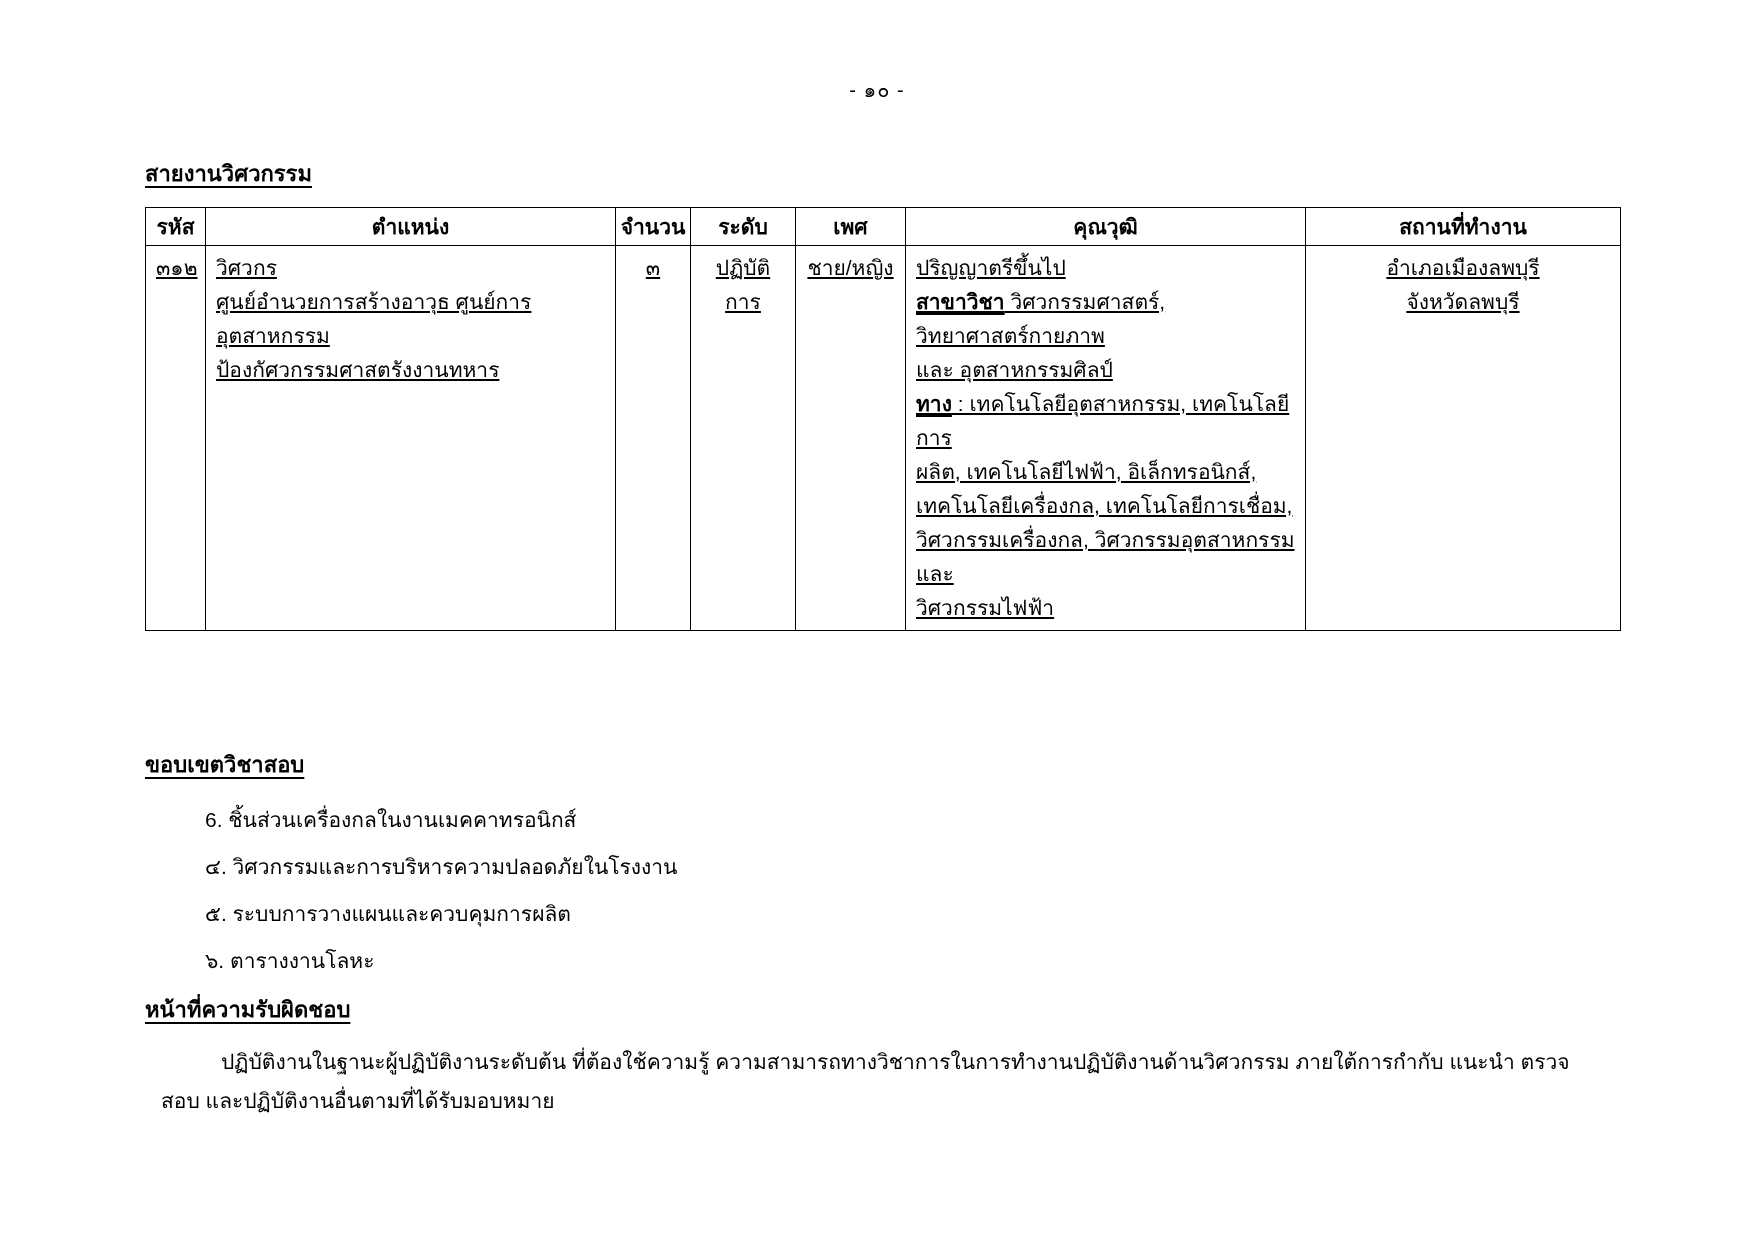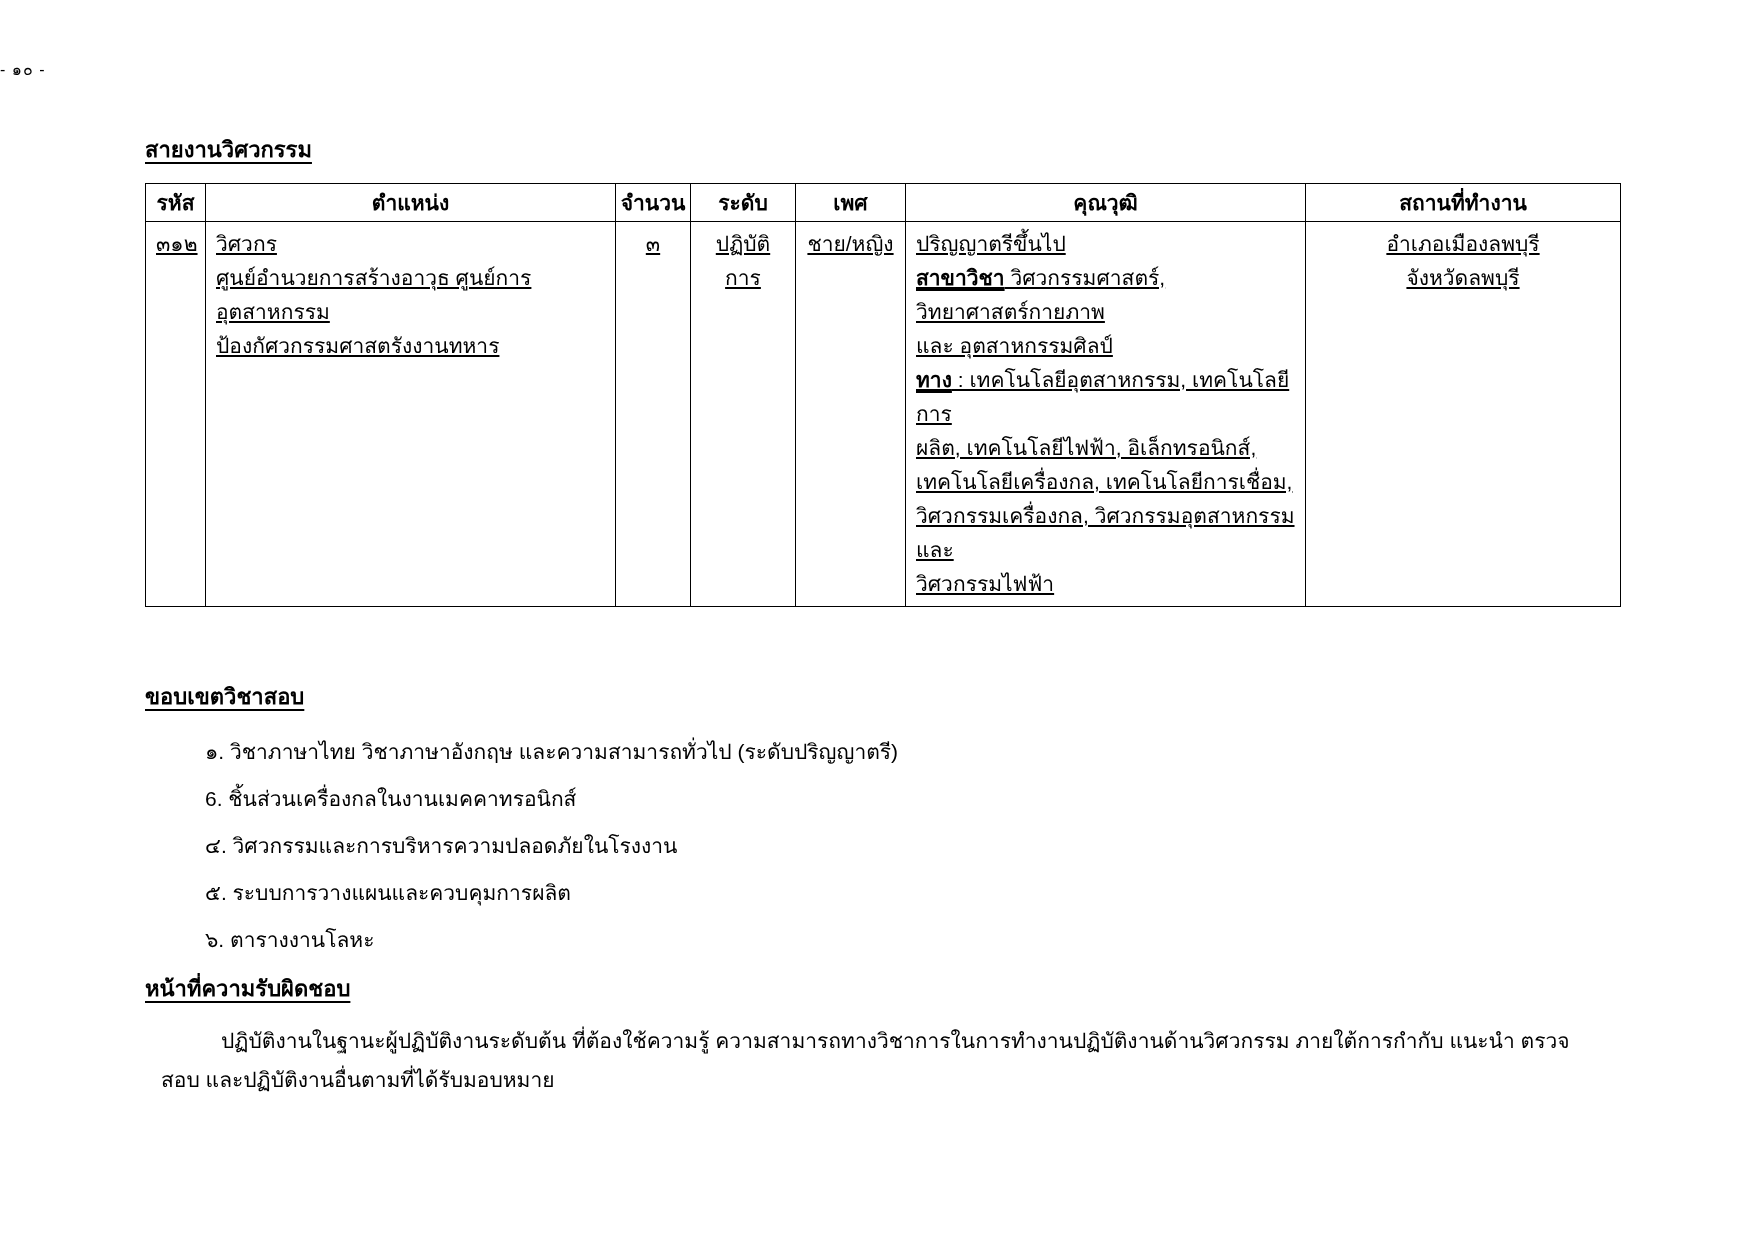--- a/index.html
+++ b/index.html
@@ -7,22 +7,23 @@
   .page {
     width: 1754px;
     height: 1241px;
     background: #ffffff;
     color: #000000;
     font-family: "Liberation Sans", sans-serif;
     position: relative;
     overflow: hidden;
   }
   .page-number {
-    padding-top: 57px;
-    font-size: 16px;
+    text-align: center;
+    padding-top: 74px;
+    font-size: 20px;
     letter-spacing: 1px;
   }
   .content {
     margin-left: 145px;
     margin-right: 134px;
   }
   .doc-heading {
     font-size: 22px;
     font-weight: bold;
     text-decoration: underline;
@@ -48,21 +49,21 @@
   }
   .positions-table td {
     vertical-align: top;
     padding: 5px 10px;
     line-height: 1.62;
     text-decoration: underline;
   }
   .cell-center { text-align: center; padding-left: 2px; padding-right: 2px; }
   .qual-line { line-height: 1.62; }
   .bu { font-weight: bold; text-decoration: underline; text-decoration-thickness: 1.5px; text-underline-offset: 4px; }
-  .exam-title { margin: 72px 0 22px 0; }
+  .exam-title { margin: 116px 0 22px 0; }
   .exam-list {
     list-style: none;
     margin: 0;
     padding: 0 0 0 60px;
     font-size: 21px;
   }
   .exam-list li {
     margin-bottom: 15.5px;
     line-height: 1.5;
   }
@@ -128,21 +129,20 @@
           <td class="cell-center">
             <div>อำเภอเมืองลพบุรี</div>
             <div>จังหวัดลพบุรี</div>
           </td>
         </tr>
       </tbody>
     </table>
 
     <h2 class="doc-heading exam-title">ขอบเขตวิชาสอบ</h2>
     <ol class="exam-list">
-      <li>๑. วิชาภาษาไทย วิชาภาษาอังกฤษ และความสามารถทั่วไป (ระดับปริญญาตรี)</li>
       <li>6. ชิ้นส่วนเครื่องกลในงานเมคคาทรอนิกส์</li>
       <li>๔. วิศวกรรมและการบริหารความปลอดภัยในโรงงาน</li>
       <li>๕. ระบบการวางแผนและควบคุมการผลิต</li>
       <li>๖. ตารางงานโลหะ</li>
     </ol>
 
     <h2 class="doc-heading duties-title">หน้าที่ความรับผิดชอบ</h2>
     <p class="duties-text">ปฏิบัติงานในฐานะผู้ปฏิบัติงานระดับต้น ที่ต้องใช้ความรู้ ความสามารถทางวิชาการในการทำงานปฏิบัติงานด้านวิศวกรรม ภายใต้การกำกับ แนะนำ ตรวจสอบ และปฏิบัติงานอื่นตามที่ได้รับมอบหมาย</p>
   </div>
 </div>

